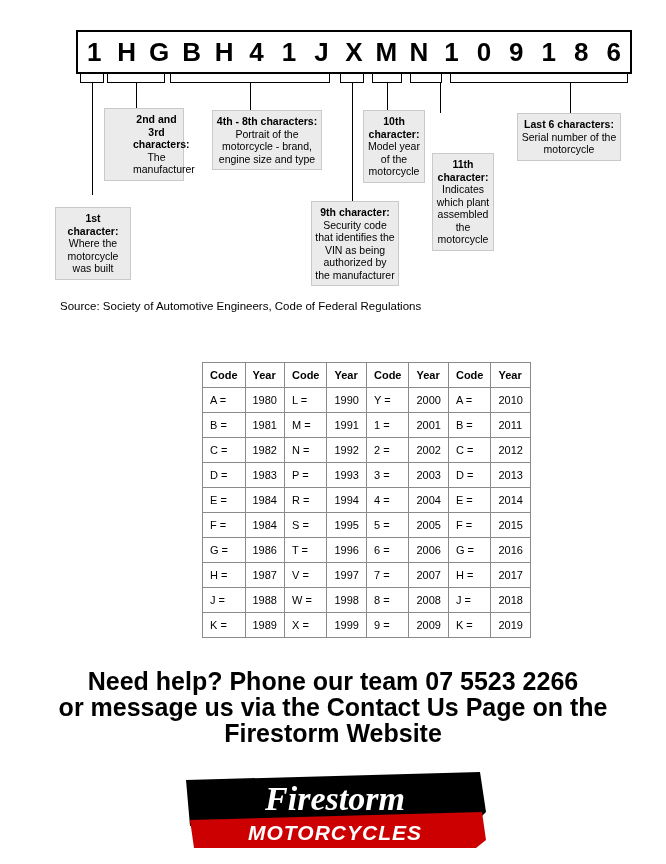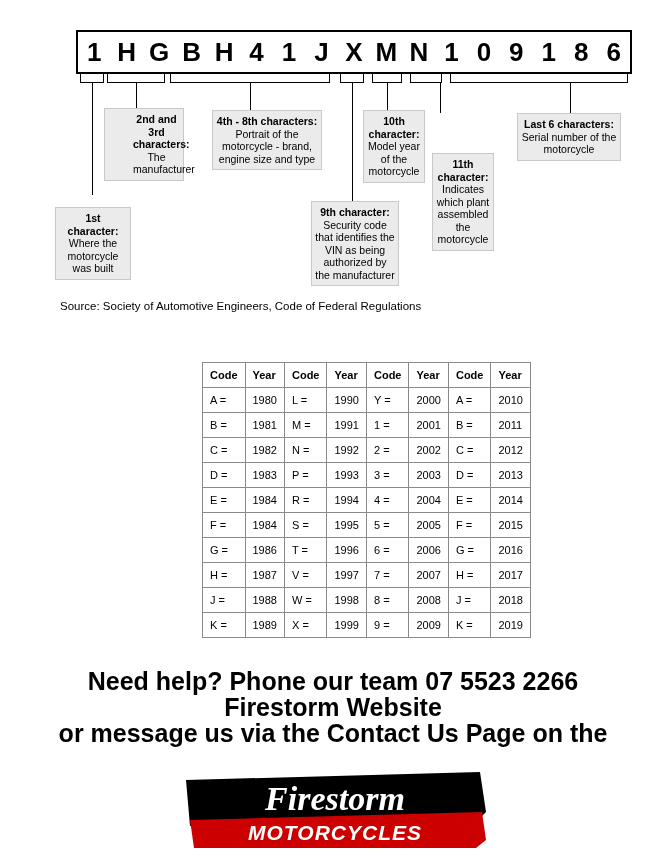--- a/index.html
+++ b/index.html
@@ -306,22 +306,22 @@
         <td>9 =</td>
         <td>2009</td>
         <td>K =</td>
         <td>2019</td>
       </tr>
     </tbody>
 </table>
 
 <div id="help-text">
   <div>Need help?  Phone our team 07 5523 2266</div>
+  <div>or message us via the Contact Us Page on the</div>
   <div>Firestorm Website</div>
-  <div>or message us via the Contact Us Page on the</div>
 </div>
 
 <div id="logo">
   <svg width="310" height="84" viewBox="0 0 310 84">
     <g>
       <path d="M6 12 L300 4 L306 44 L300 50 L10 58 Z" fill="#000000"></path>
       <path d="M10 52 L302 44 L306 72 L296 80 L14 80 Z" fill="#cc0000"></path>
       <text id="logo-primary" x="155" y="42" text-anchor="middle" font-family="'Liberation Serif', serif" font-size="34" font-style="italic" font-weight="bold" fill="#ffffff">Firestorm</text>
       <text id="logo-secondary" x="155" y="72" text-anchor="middle" font-family="'Liberation Sans', sans-serif" font-size="21" font-style="italic" font-weight="bold" fill="#ffffff" letter-spacing="1">MOTORCYCLES</text>
     </g>

